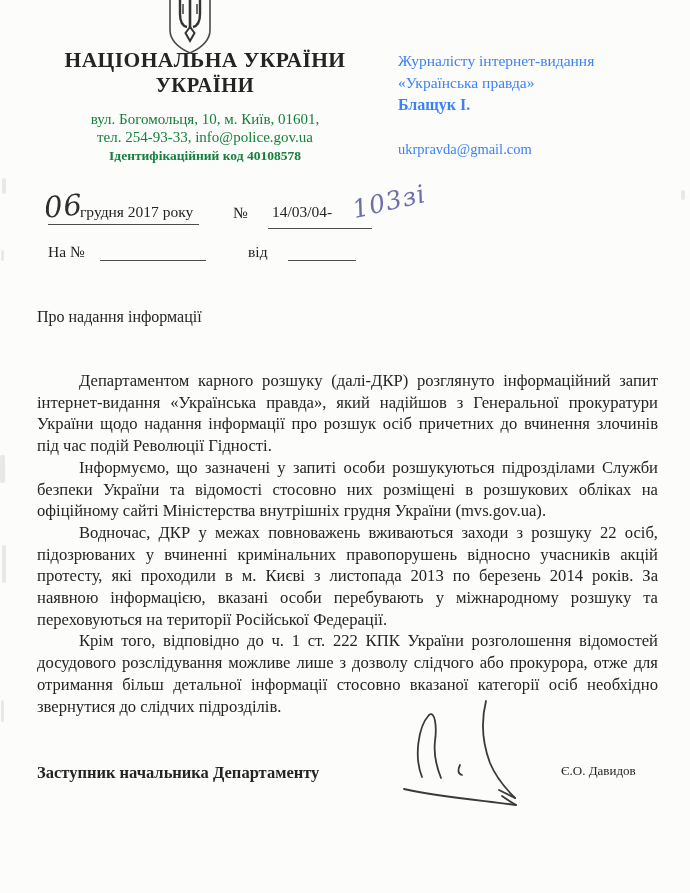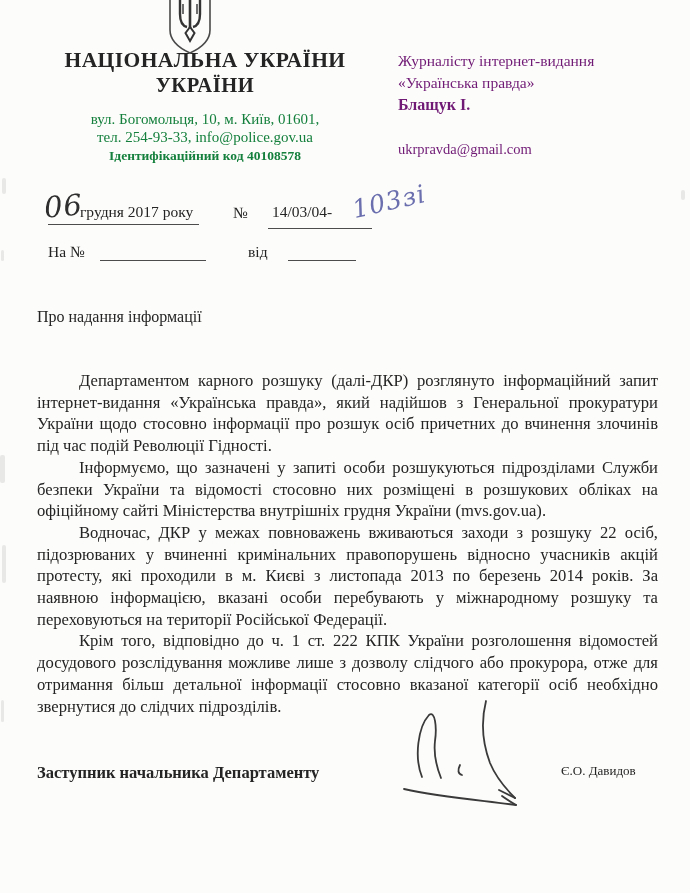--- a/index.html
+++ b/index.html
@@ -15,21 +15,21 @@
     position:absolute; left:38px; top:48px; width:334px; text-align:center;
   }
   .org-line1 { font-size:21.5px; font-weight:bold; letter-spacing:.4px; line-height:25px; }
   .org-line2 { font-size:20.5px; font-weight:bold; letter-spacing:.6px; line-height:24px; }
   .org-dept  { font-size:17.5px; font-weight:bold; margin-top:3px; line-height:21px; }
   .org-addr  { margin-top:13px; font-size:15px; line-height:18px; color:#15803d; }
   .org-id    { font-size:13.5px; font-weight:bold; margin-top:1px; }
 
   .recipient-block {
     position:absolute; left:398px; top:50px; width:265px;
-    font-size:15.5px; line-height:21.5px; color:#701a75;
+    font-size:15.5px; line-height:21.5px; color:#3b82f6;
   }
   .recipient-name { font-weight:bold; font-size:16px; margin-top:1px; }
   .recipient-email { margin-top:23px; font-size:14.5px; }
 
   
   .ref-block { position:absolute; left:40px; top:197px; width:440px; height:75px; font-size:15.5px; }
   .date-group {
     position:absolute; left:8px; top:0; display:inline-block;
     border-bottom:1.2px solid #4c4c4c; padding:6px 6px 3px 32px;
   }
@@ -129,21 +129,21 @@
       <span class="reply-label">На №</span>
       <span class="blank-line1"></span>
       <span class="from-label">від</span>
       <span class="blank-line2"></span>
     </div>
   </div>
 
   <div class="subject">Про надання інформації</div>
 
   <div class="body-text">
-    <p>Департаментом карного розшуку (далі-ДКР) розглянуто інформаційний запит інтернет-видання «Українська правда», який надійшов з Генеральної прокуратури України щодо стосовно інформації про розшук осіб причетних до вчинення злочинів під час подій Революції Гідності.</p>
+    <p>Департаментом карного розшуку (далі-ДКР) розглянуто інформаційний запит інтернет-видання «Українська правда», який надійшов з Генеральної прокуратури України щодо надання інформації про розшук осіб причетних до вчинення злочинів під час подій Революції Гідності.</p>
     <p>Інформуємо, що зазначені у запиті особи розшукуються підрозділами Служби безпеки України та відомості стосовно них розміщені в розшукових обліках на офіційному сайті Міністерства внутрішніх грудня України (mvs.gov.ua).</p>
     <p>Водночас, ДКР у межах повноважень вживаються заходи з розшуку 22 осіб, підозрюваних у вчиненні кримінальних правопорушень відносно учасників акцій протесту, які проходили в м. Києві з листопада 2013 по березень 2014 років. За наявною інформацією, вказані особи перебувають у міжнародному розшуку та переховуються на території Російської Федерації.</p>
     <p>Крім того, відповідно до ч. 1 ст. 222 КПК України розголошення відомостей досудового розслідування можливе лише з дозволу слідчого або прокурора, отже для отримання більш детальної інформації стосовно вказаної категорії осіб необхідно звернутися до слідчих підрозділів.</p>
   </div>
 
   <div class="sig-title">Заступник начальника Департаменту</div>
   <div class="sig-scribble">
     <svg width="150" height="122" viewBox="0 0 150 122" xmlns="http://www.w3.org/2000/svg">
       <g fill="none" stroke="#3a3a3a" stroke-width="1.8" stroke-linecap="round">
         <path d="M24,80 C16,60 20,30 31,18 C37,13 39,30 37,44 C35.5,57 39,71 43,81"></path>

